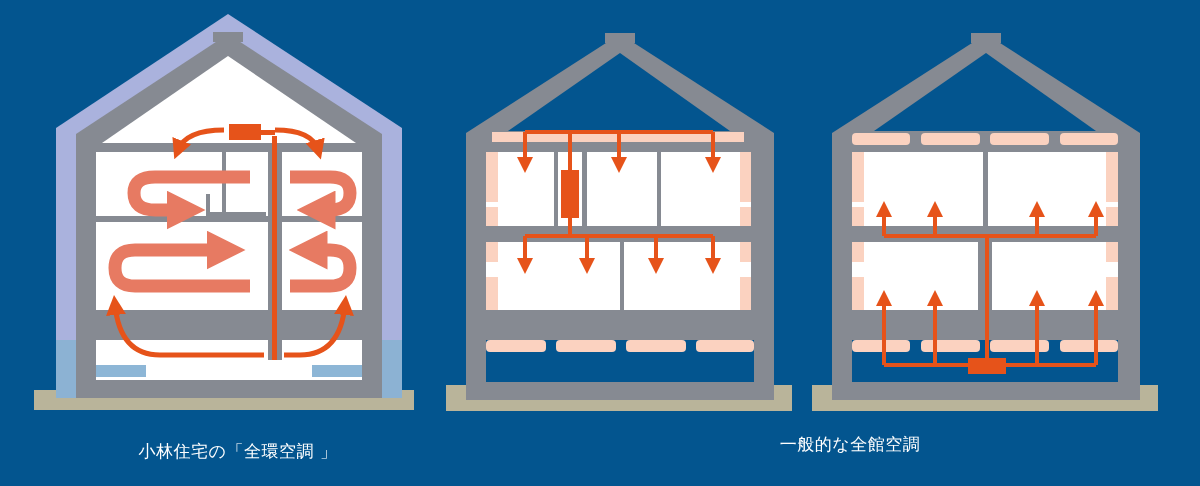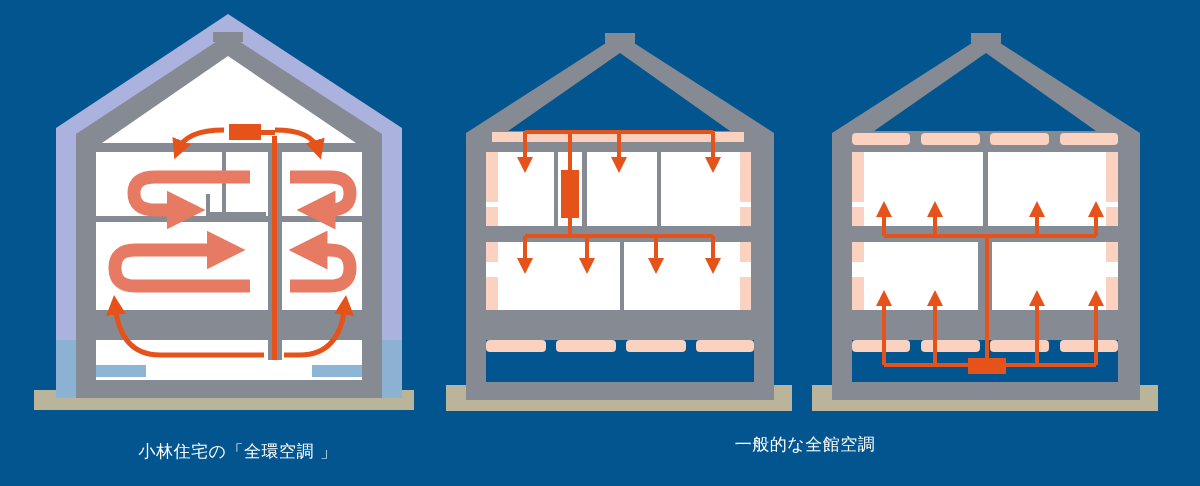--- a/index.html
+++ b/index.html
@@ -8,21 +8,21 @@
     background: #03558f;
     font-family: "DejaVu Sans", "Liberation Sans", sans-serif;
     position: relative;
   }
   .diagram { position: absolute; left: 0; top: 0; width: 1200px; height: 486px; }
   .caption {
     position: absolute; color: #ffffff; font-size: 17px; letter-spacing: 0.5px;
     white-space: nowrap; transform: translateX(-50%);
   }
   #cap-left { left: 238px; top: 440px; }
-  #cap-right { left: 805px; top: 433px; text-align: center; }
+  #cap-right { left: 850px; top: 433px; text-align: center; }
 </style>
 </head>
 <body>
 
 <svg class="diagram" viewBox="0 0 1200 486" xmlns="http://www.w3.org/2000/svg">
   <defs>
     <marker id="ah" markerWidth="4" markerHeight="4" refX="2" refY="2" orient="auto" markerUnits="strokeWidth">
       <path d="M0,0 L4,2 L0,4 z" fill="#e6531a"></path>
     </marker>
     <marker id="ahs" markerWidth="3" markerHeight="3" refX="1.5" refY="1.5" orient="auto" markerUnits="strokeWidth">

